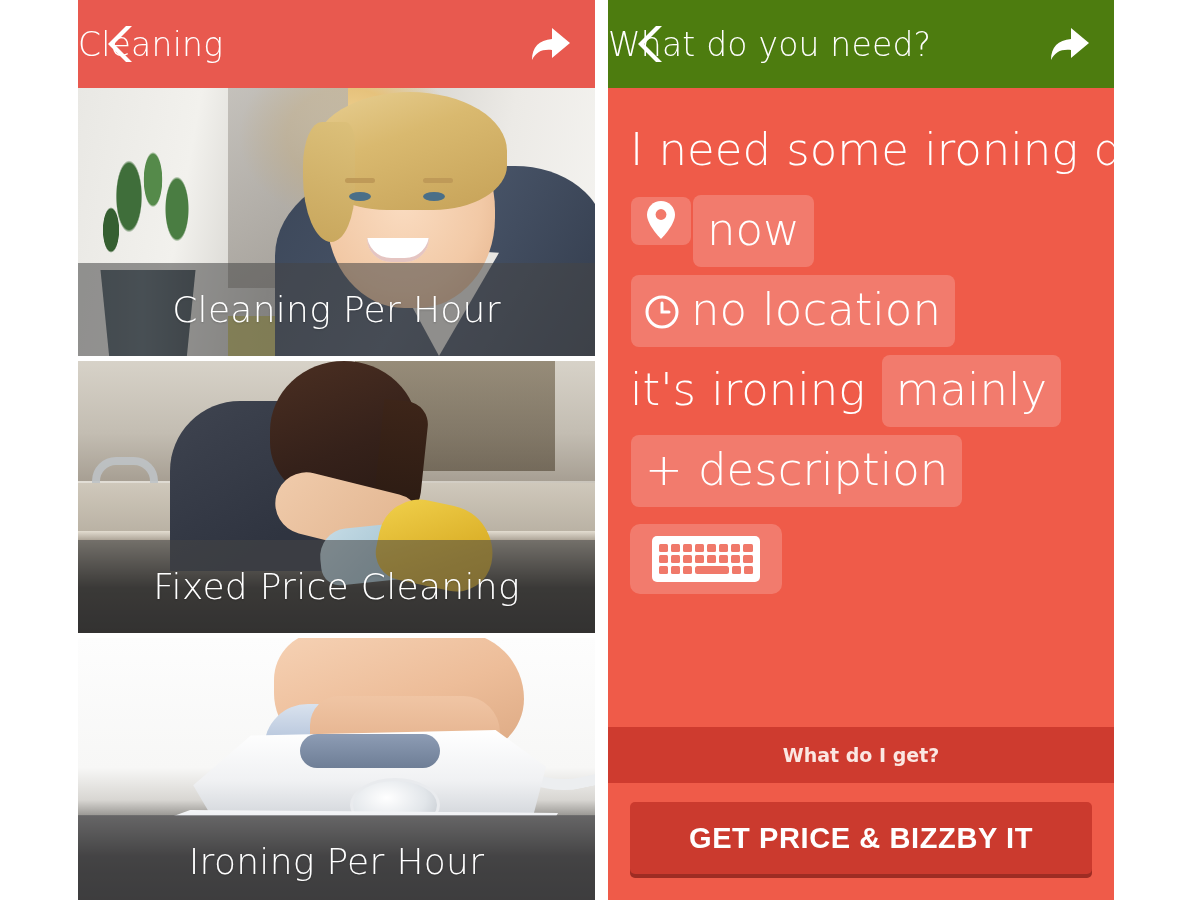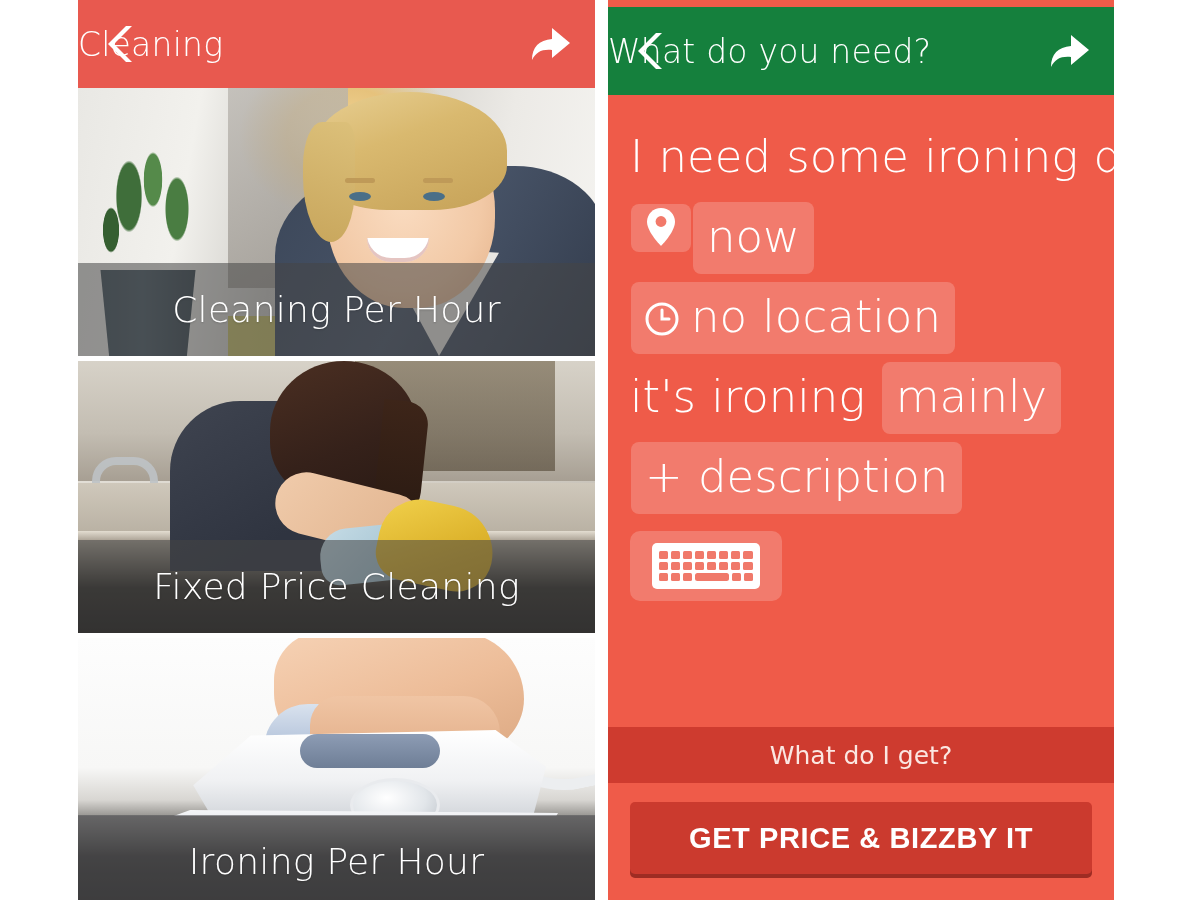--- a/index.html
+++ b/index.html
@@ -31,21 +31,21 @@
   }
 
   .nav-bar {
     position: relative;
     height: 88px;
     background: #e8594f;
     display: flex;
     align-items: center;
     justify-content: flex-start;
   }
-  .nav-bar.right-nav { background: #15803d; margin-top: 7px; }
+  .nav-bar.right-nav { background: #4d7c0f; }
 
   .nav-title {
     color: #ffffff;
     font-size: 33px;
     font-weight: 300;
     letter-spacing: 0.2px;
     font-family: "DejaVu Sans", sans-serif;
     font-stretch: normal;
   }
 
@@ -377,22 +377,22 @@
   .what-bar {
     height: 56px;
     background: #ce3b2f;
     display: flex;
     align-items: center;
     justify-content: center;
     cursor: pointer;
   }
   .what-bar span {
     color: #fbe7e2;
-    font-size: 25px;
-    font-weight: 400;
+    font-size: 19px;
+    font-weight: 700;
     font-family: "DejaVu Sans", sans-serif;
   }
   .cta-wrap {
     background: #ef5b49;
     padding: 19px 22px 26px 22px;
   }
   .cta-btn {
     height: 72px;
     background: #cb3a2e;
     border-radius: 5px;

